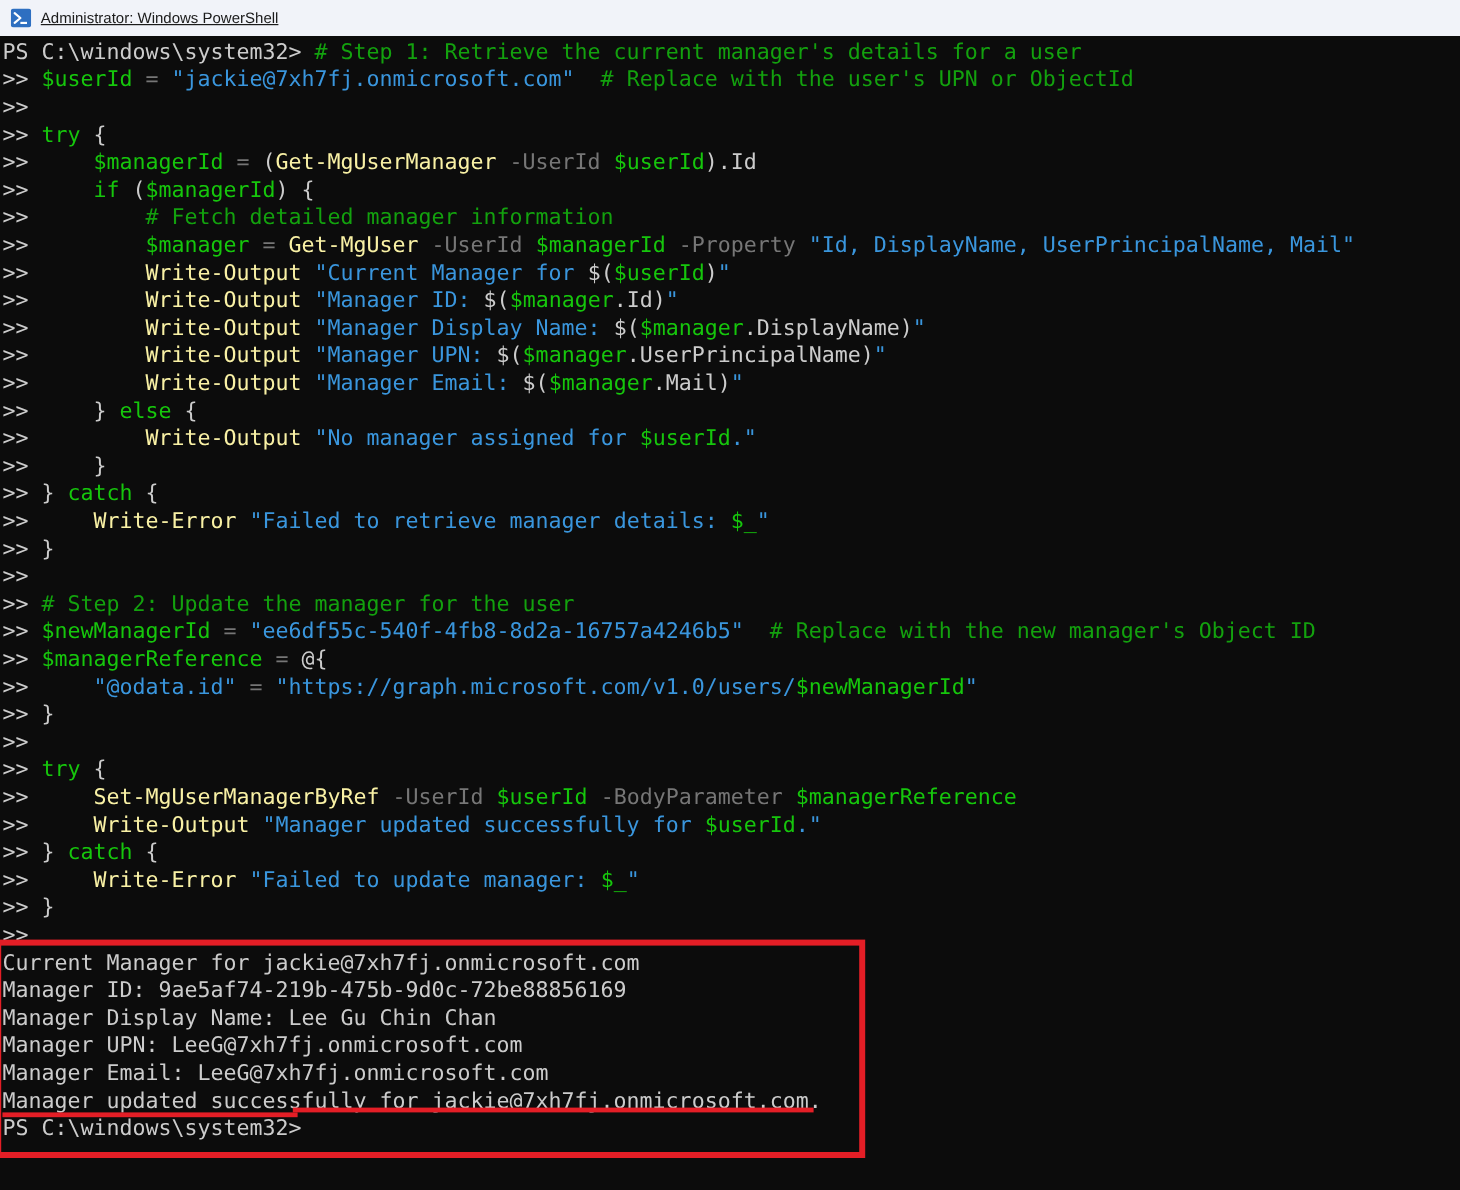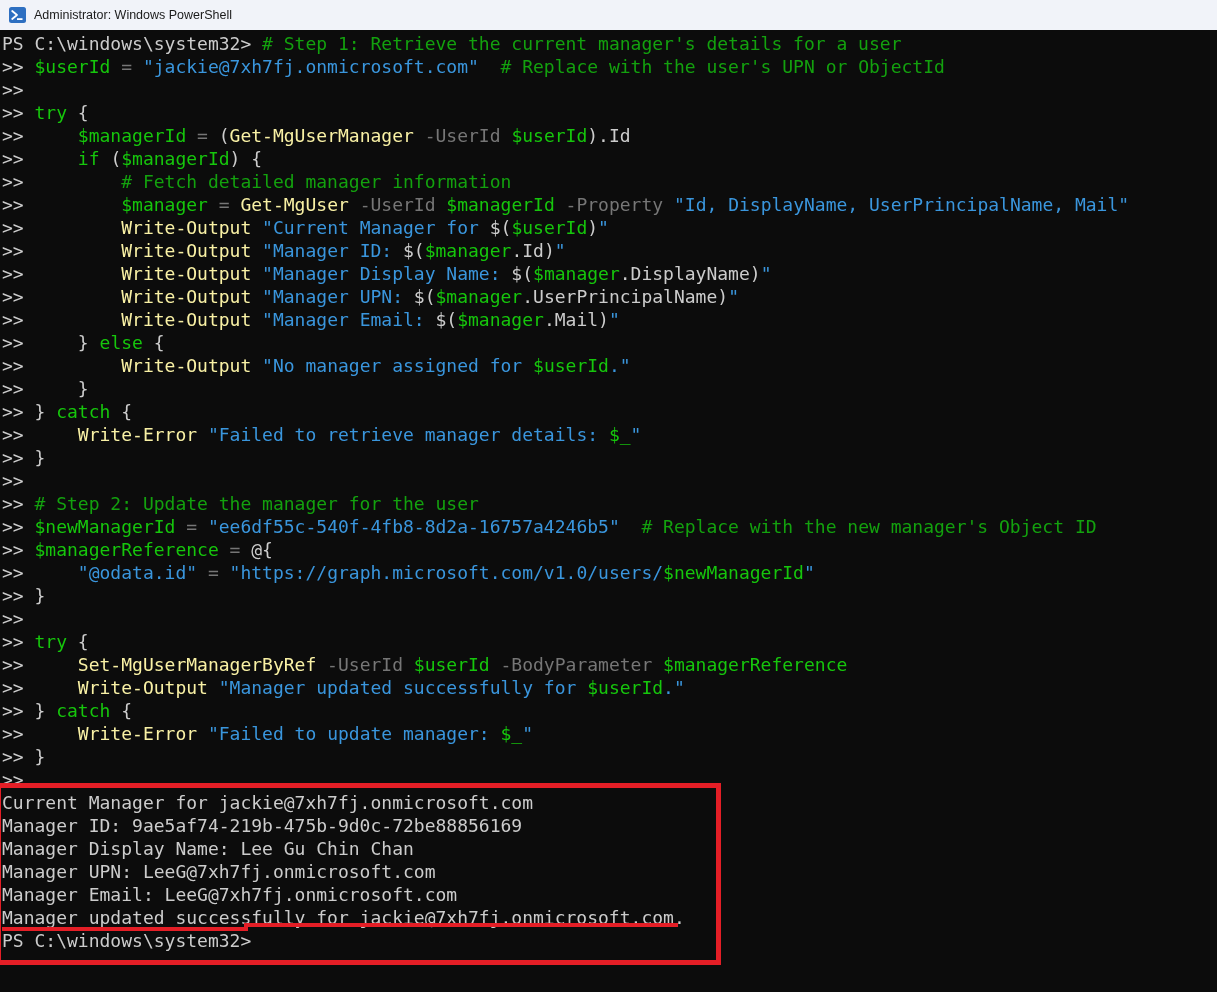--- a/index.html
+++ b/index.html
@@ -17,20 +17,21 @@
     display:flex; align-items:center;
     padding-left:9px; box-sizing:border-box;
     font-family:"Liberation Sans", sans-serif;
   }
   .ps-icon { width:17px; height:16px; flex:0 0 auto; display:block; }
   .win-title {
     margin-left:8px;
     font-size:12.5px;
     color:#1b1b1b;
     white-space:nowrap;
+    text-decoration:underline;
   }
   .terminal {
     position:absolute; top:30px; left:0;
     width:1217px; height:962px;
     padding:2px 0 0 2px; box-sizing:border-box;
     font-size:18px; line-height:23px;
     white-space:pre;
     letter-spacing:0;
   }
   .tl { height:23px; }

